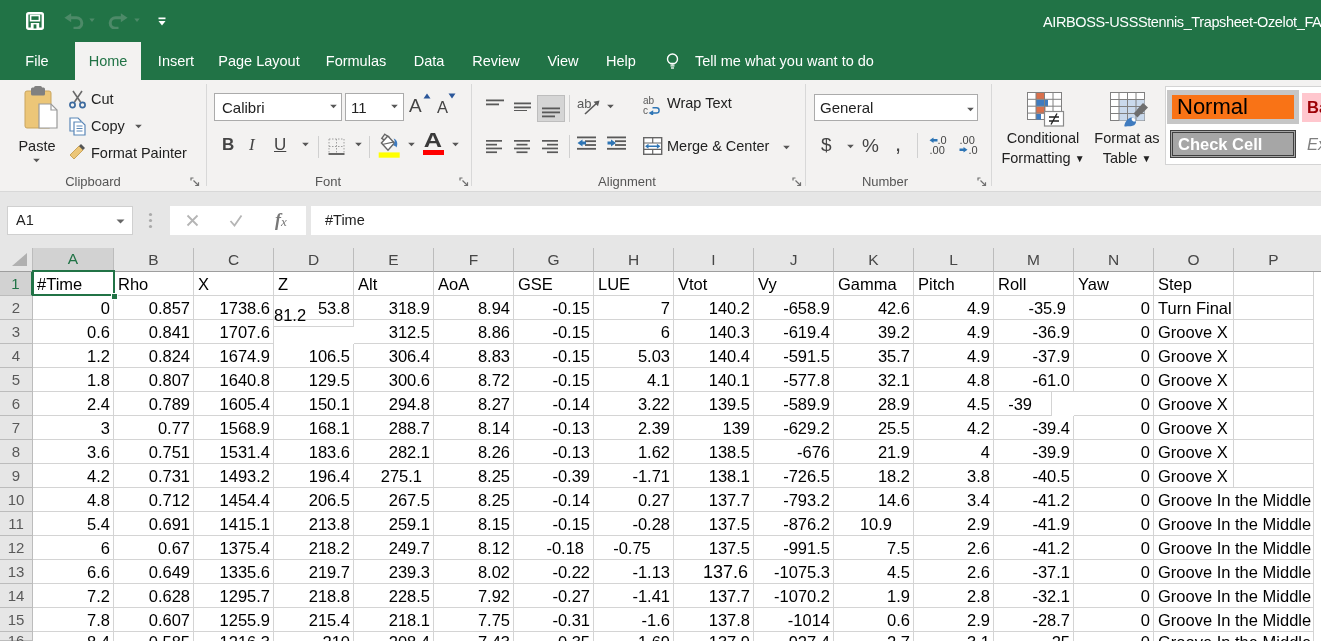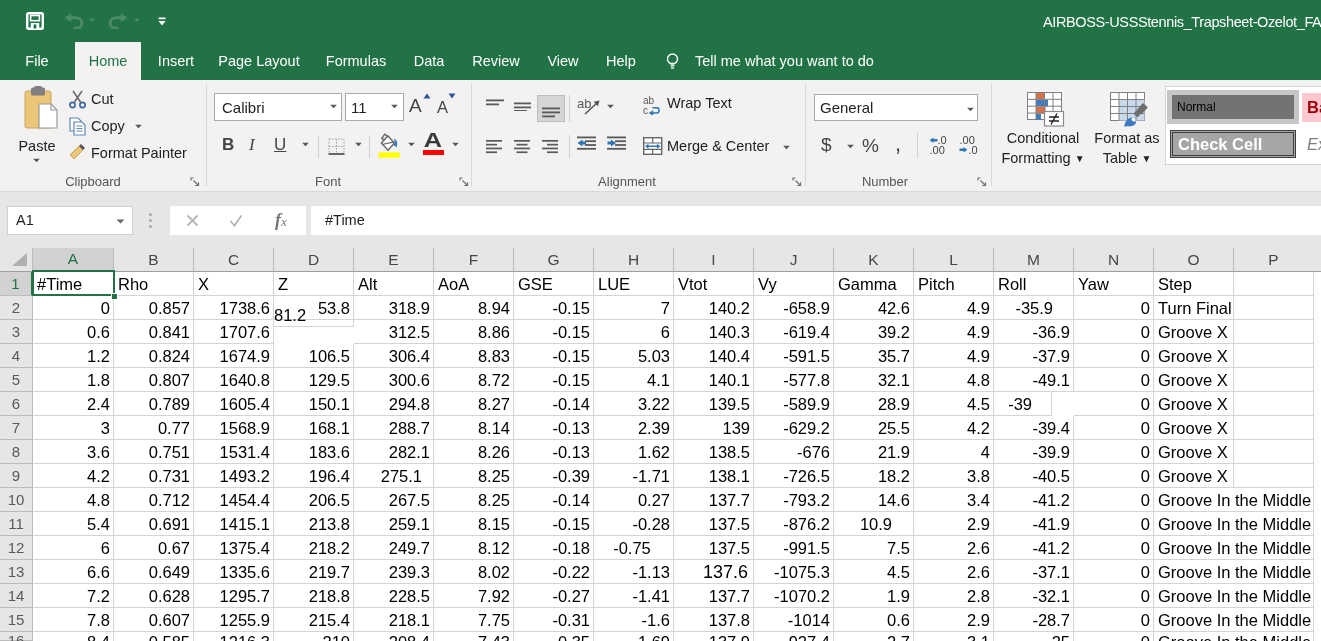--- a/index.html
+++ b/index.html
@@ -261,21 +261,21 @@
 <path d="M0.5 7.5 h34 M0.5 14.5 h34 M0.5 21.5 h34 M9 0.5 v28 M17.5 0.5 v28 M26 0.5 v28" stroke="#808080" stroke-width="1" fill="none"></path>
 <polygon points="27,17.5 33,11 38,15.5 31,22.5" fill="#6e6e6e"></polygon>
 <polygon points="23.5,21.5 27.5,17.5 31.5,21 27.5,25.5" fill="#6e6e6e"></polygon>
 <path d="M15 34.5 c-2 0.5 1 -8 6 -9 a5 5 0 0 1 5 5 c-1 5 -9 3.5 -11 4 z" fill="#3f7bbf"></path>
 <path d="M22 25.8 a3.5 3.5 0 0 1 3.5 3.5 c-2 1 -5 -1 -3.5 -3.5 z" fill="#fff"></path>
 </svg>
 <div class="t" style="left:1077px;top:131px;width:100px;height:15px;text-align:center;font-size:14.5px;color:#222;line-height:15px;">Format as</div>
 <div class="t" style="left:1077px;top:151px;width:100px;height:15px;text-align:center;font-size:14.5px;color:#222;line-height:15px;">Table <span style="font-size:10px;vertical-align:1px;">▼</span></div>
 <div style="left:1165px;top:86px;width:156px;height:79px;background:#fff;border:1px solid #d4d4d4;border-right:none;"></div>
 <div style="left:1167px;top:90px;width:132px;height:34px;background:#c6c6c6;"></div>
-<div style="left:1172px;top:95px;width:122px;height:24px;background:#737373;line-height:24px;padding-left:5px;font-size:12px;color:#000;">Normal</div>
+<div style="left:1172px;top:95px;width:122px;height:24px;background:#f97316;line-height:24px;padding-left:5px;font-size:22px;color:#000;">Normal</div>
 <div style="left:1302px;top:93px;width:19px;height:29px;background:#ffc7ce;"></div>
 <div class="t" style="left:1307px;top:93px;width:14px;height:29px;font-size:16.5px;font-weight:bold;color:#9c0006;line-height:29px;overflow:hidden;">Ba</div>
 <div style="left:1170px;top:130px;width:126px;height:28px;background:#a6a6a6;border:1px solid #3f3f3f;"></div>
 <div style="left:1172px;top:132px;width:122px;height:24px;background:#a6a6a6;border:1px solid #3f3f3f;"></div>
 <div class="t" style="left:1178px;top:132px;width:116px;height:24px;font-size:16.5px;font-weight:bold;color:#fff;line-height:24px;">Check Cell</div>
 <div class="t" style="left:1307px;top:132px;width:14px;height:24px;font-size:16.5px;font-style:italic;color:#7f7f7f;line-height:24px;overflow:hidden;">Ex</div>
 <div style="left:0;top:192px;width:1321px;height:56px;background:#e6e6e6;"></div>
 <div style="left:7px;top:206px;width:126px;height:29px;background:#fff;border:1px solid #d0d0d0;"></div>
 <div class="t" style="left:16px;top:212px;width:60px;height:17px;font-size:14.5px;color:#222;line-height:17px;">A1</div>
 <svg style="position:absolute;left:116px;top:219px" width="9" height="5" viewBox="0 0 9 5">
@@ -355,21 +355,21 @@
 <div class="t" style="left:194px;top:296px;width:80px;height:24px;border-right:1px solid #d4d4d4;border-bottom:1px solid #d4d4d4;padding-right:3px;text-align:right;font-size:16.5px;color:#000;line-height:25px;">1738.6</div>
 <div class="t" style="left:274px;top:296px;width:80px;height:24px;border-right:1px solid #d4d4d4;border-bottom:1px solid #d4d4d4;padding-right:3px;text-align:right;font-size:16.5px;color:#000;line-height:25px;">53.8</div>
 <div class="t" style="left:354px;top:296px;width:80px;height:24px;border-right:1px solid #d4d4d4;border-bottom:1px solid #d4d4d4;padding-right:3px;text-align:right;font-size:16.5px;color:#000;line-height:25px;">318.9</div>
 <div class="t" style="left:434px;top:296px;width:80px;height:24px;border-right:1px solid #d4d4d4;border-bottom:1px solid #d4d4d4;padding-right:3px;text-align:right;font-size:16.5px;color:#000;line-height:25px;">8.94</div>
 <div class="t" style="left:514px;top:296px;width:80px;height:24px;border-right:1px solid #d4d4d4;border-bottom:1px solid #d4d4d4;padding-right:3px;text-align:right;font-size:16.5px;color:#000;line-height:25px;">-0.15</div>
 <div class="t" style="left:594px;top:296px;width:80px;height:24px;border-right:1px solid #d4d4d4;border-bottom:1px solid #d4d4d4;padding-right:3px;text-align:right;font-size:16.5px;color:#000;line-height:25px;">7</div>
 <div class="t" style="left:674px;top:296px;width:80px;height:24px;border-right:1px solid #d4d4d4;border-bottom:1px solid #d4d4d4;padding-right:3px;text-align:right;font-size:16.5px;color:#000;line-height:25px;">140.2</div>
 <div class="t" style="left:754px;top:296px;width:80px;height:24px;border-right:1px solid #d4d4d4;border-bottom:1px solid #d4d4d4;padding-right:3px;text-align:right;font-size:16.5px;color:#000;line-height:25px;">-658.9</div>
 <div class="t" style="left:834px;top:296px;width:80px;height:24px;border-right:1px solid #d4d4d4;border-bottom:1px solid #d4d4d4;padding-right:3px;text-align:right;font-size:16.5px;color:#000;line-height:25px;">42.6</div>
 <div class="t" style="left:914px;top:296px;width:80px;height:24px;border-right:1px solid #d4d4d4;border-bottom:1px solid #d4d4d4;padding-right:3px;text-align:right;font-size:16.5px;color:#000;line-height:25px;">4.9</div>
-<div class="t" style="left:994px;top:296px;width:80px;height:24px;border-right:1px solid #d4d4d4;border-bottom:1px solid #d4d4d4;padding-right:20px;text-align:right;font-size:16.5px;color:#000;line-height:25px;">-35.9</div>
+<div class="t" style="left:994px;top:296px;width:80px;height:24px;border-right:1px solid #d4d4d4;border-bottom:1px solid #d4d4d4;padding-right:7px;text-align:right;font-size:16.5px;color:#000;line-height:25px;">-35.9</div>
 <div class="t" style="left:1074px;top:296px;width:80px;height:24px;border-right:1px solid #d4d4d4;border-bottom:1px solid #d4d4d4;padding-right:3px;text-align:right;font-size:16.5px;color:#000;line-height:25px;">0</div>
 <div class="t" style="left:1154px;top:296px;width:80px;height:24px;border-right:1px solid #d4d4d4;border-bottom:1px solid #d4d4d4;padding-left:4px;text-align:left;font-size:16.5px;color:#000;line-height:25px;background:#fff;">Turn Final</div>
 <div style="left:1234px;top:296px;width:80px;height:24px;border-right:1px solid #d4d4d4;border-bottom:1px solid #d4d4d4;"></div>
 <div class="t" style="left:33px;top:320px;width:81px;height:24px;border-right:1px solid #d4d4d4;border-bottom:1px solid #d4d4d4;padding-right:3px;text-align:right;font-size:16.5px;color:#000;line-height:25px;">0.6</div>
 <div class="t" style="left:114px;top:320px;width:80px;height:24px;border-right:1px solid #d4d4d4;border-bottom:1px solid #d4d4d4;padding-right:3px;text-align:right;font-size:16.5px;color:#000;line-height:25px;">0.841</div>
 <div class="t" style="left:194px;top:320px;width:80px;height:24px;border-right:1px solid #d4d4d4;border-bottom:1px solid #d4d4d4;padding-right:3px;text-align:right;font-size:16.5px;color:#000;line-height:25px;">1707.6</div>
 <div class="t" style="left:274px;top:303px;width:80px;height:24px;border-right:1px solid #d4d4d4;border-bottom:1px solid #d4d4d4;padding-right:1px;text-align:left;font-size:16.5px;color:#000;line-height:25px;">81.2</div>
 <div class="t" style="left:354px;top:320px;width:80px;height:24px;border-right:1px solid #d4d4d4;border-bottom:1px solid #d4d4d4;padding-right:3px;text-align:right;font-size:16.5px;color:#000;line-height:25px;">312.5</div>
 <div class="t" style="left:434px;top:320px;width:80px;height:24px;border-right:1px solid #d4d4d4;border-bottom:1px solid #d4d4d4;padding-right:3px;text-align:right;font-size:16.5px;color:#000;line-height:25px;">8.86</div>
 <div class="t" style="left:514px;top:320px;width:80px;height:24px;border-right:1px solid #d4d4d4;border-bottom:1px solid #d4d4d4;padding-right:3px;text-align:right;font-size:16.5px;color:#000;line-height:25px;">-0.15</div>
@@ -403,21 +403,21 @@
 <div class="t" style="left:194px;top:368px;width:80px;height:24px;border-right:1px solid #d4d4d4;border-bottom:1px solid #d4d4d4;padding-right:3px;text-align:right;font-size:16.5px;color:#000;line-height:25px;">1640.8</div>
 <div class="t" style="left:274px;top:368px;width:80px;height:24px;border-right:1px solid #d4d4d4;border-bottom:1px solid #d4d4d4;padding-right:3px;text-align:right;font-size:16.5px;color:#000;line-height:25px;">129.5</div>
 <div class="t" style="left:354px;top:368px;width:80px;height:24px;border-right:1px solid #d4d4d4;border-bottom:1px solid #d4d4d4;padding-right:3px;text-align:right;font-size:16.5px;color:#000;line-height:25px;">300.6</div>
 <div class="t" style="left:434px;top:368px;width:80px;height:24px;border-right:1px solid #d4d4d4;border-bottom:1px solid #d4d4d4;padding-right:3px;text-align:right;font-size:16.5px;color:#000;line-height:25px;">8.72</div>
 <div class="t" style="left:514px;top:368px;width:80px;height:24px;border-right:1px solid #d4d4d4;border-bottom:1px solid #d4d4d4;padding-right:3px;text-align:right;font-size:16.5px;color:#000;line-height:25px;">-0.15</div>
 <div class="t" style="left:594px;top:368px;width:80px;height:24px;border-right:1px solid #d4d4d4;border-bottom:1px solid #d4d4d4;padding-right:3px;text-align:right;font-size:16.5px;color:#000;line-height:25px;">4.1</div>
 <div class="t" style="left:674px;top:368px;width:80px;height:24px;border-right:1px solid #d4d4d4;border-bottom:1px solid #d4d4d4;padding-right:3px;text-align:right;font-size:16.5px;color:#000;line-height:25px;">140.1</div>
 <div class="t" style="left:754px;top:368px;width:80px;height:24px;border-right:1px solid #d4d4d4;border-bottom:1px solid #d4d4d4;padding-right:3px;text-align:right;font-size:16.5px;color:#000;line-height:25px;">-577.8</div>
 <div class="t" style="left:834px;top:368px;width:80px;height:24px;border-right:1px solid #d4d4d4;border-bottom:1px solid #d4d4d4;padding-right:3px;text-align:right;font-size:16.5px;color:#000;line-height:25px;">32.1</div>
 <div class="t" style="left:914px;top:368px;width:80px;height:24px;border-right:1px solid #d4d4d4;border-bottom:1px solid #d4d4d4;padding-right:3px;text-align:right;font-size:16.5px;color:#000;line-height:25px;">4.8</div>
-<div class="t" style="left:994px;top:368px;width:80px;height:24px;border-right:1px solid #d4d4d4;border-bottom:1px solid #d4d4d4;padding-right:3px;text-align:right;font-size:16.5px;color:#000;line-height:25px;">-49.1</div>
+<div class="t" style="left:994px;top:368px;width:80px;height:24px;border-right:1px solid #d4d4d4;border-bottom:1px solid #d4d4d4;padding-right:3px;text-align:right;font-size:16.5px;color:#000;line-height:25px;">-61.0</div>
 <div class="t" style="left:1074px;top:368px;width:80px;height:24px;border-right:1px solid #d4d4d4;border-bottom:1px solid #d4d4d4;padding-right:3px;text-align:right;font-size:16.5px;color:#000;line-height:25px;">0</div>
 <div class="t" style="left:1154px;top:368px;width:80px;height:24px;border-right:1px solid #d4d4d4;border-bottom:1px solid #d4d4d4;padding-left:4px;text-align:left;font-size:16.5px;color:#000;line-height:25px;background:#fff;">Groove X</div>
 <div style="left:1234px;top:368px;width:80px;height:24px;border-right:1px solid #d4d4d4;border-bottom:1px solid #d4d4d4;"></div>
 <div class="t" style="left:33px;top:392px;width:81px;height:24px;border-right:1px solid #d4d4d4;border-bottom:1px solid #d4d4d4;padding-right:3px;text-align:right;font-size:16.5px;color:#000;line-height:25px;">2.4</div>
 <div class="t" style="left:114px;top:392px;width:80px;height:24px;border-right:1px solid #d4d4d4;border-bottom:1px solid #d4d4d4;padding-right:3px;text-align:right;font-size:16.5px;color:#000;line-height:25px;">0.789</div>
 <div class="t" style="left:194px;top:392px;width:80px;height:24px;border-right:1px solid #d4d4d4;border-bottom:1px solid #d4d4d4;padding-right:3px;text-align:right;font-size:16.5px;color:#000;line-height:25px;">1605.4</div>
 <div class="t" style="left:274px;top:392px;width:80px;height:24px;border-right:1px solid #d4d4d4;border-bottom:1px solid #d4d4d4;padding-right:3px;text-align:right;font-size:16.5px;color:#000;line-height:25px;">150.1</div>
 <div class="t" style="left:354px;top:392px;width:80px;height:24px;border-right:1px solid #d4d4d4;border-bottom:1px solid #d4d4d4;padding-right:3px;text-align:right;font-size:16.5px;color:#000;line-height:25px;">294.8</div>
 <div class="t" style="left:434px;top:392px;width:80px;height:24px;border-right:1px solid #d4d4d4;border-bottom:1px solid #d4d4d4;padding-right:3px;text-align:right;font-size:16.5px;color:#000;line-height:25px;">8.27</div>
 <div class="t" style="left:514px;top:392px;width:80px;height:24px;border-right:1px solid #d4d4d4;border-bottom:1px solid #d4d4d4;padding-right:3px;text-align:right;font-size:16.5px;color:#000;line-height:25px;">-0.14</div>
@@ -509,21 +509,21 @@
 <div class="t" style="left:994px;top:512px;width:80px;height:24px;border-right:1px solid #d4d4d4;border-bottom:1px solid #d4d4d4;padding-right:3px;text-align:right;font-size:16.5px;color:#000;line-height:25px;">-41.9</div>
 <div class="t" style="left:1074px;top:512px;width:80px;height:24px;border-right:1px solid #d4d4d4;border-bottom:1px solid #d4d4d4;padding-right:3px;text-align:right;font-size:16.5px;color:#000;line-height:25px;">0</div>
 <div class="t" style="left:1154px;top:512px;width:160px;height:24px;border-bottom:1px solid #d4d4d4;padding-left:4px;text-align:left;font-size:16.5px;color:#000;line-height:25px;background:#fff;">Groove In the Middle</div>
 <div style="left:1313px;top:512px;width:1px;height:24px;background:#d4d4d4;"></div>
 <div class="t" style="left:33px;top:536px;width:81px;height:24px;border-right:1px solid #d4d4d4;border-bottom:1px solid #d4d4d4;padding-right:3px;text-align:right;font-size:16.5px;color:#000;line-height:25px;">6</div>
 <div class="t" style="left:114px;top:536px;width:80px;height:24px;border-right:1px solid #d4d4d4;border-bottom:1px solid #d4d4d4;padding-right:3px;text-align:right;font-size:16.5px;color:#000;line-height:25px;">0.67</div>
 <div class="t" style="left:194px;top:536px;width:80px;height:24px;border-right:1px solid #d4d4d4;border-bottom:1px solid #d4d4d4;padding-right:3px;text-align:right;font-size:16.5px;color:#000;line-height:25px;">1375.4</div>
 <div class="t" style="left:274px;top:536px;width:80px;height:24px;border-right:1px solid #d4d4d4;border-bottom:1px solid #d4d4d4;padding-right:3px;text-align:right;font-size:16.5px;color:#000;line-height:25px;">218.2</div>
 <div class="t" style="left:354px;top:536px;width:80px;height:24px;border-right:1px solid #d4d4d4;border-bottom:1px solid #d4d4d4;padding-right:3px;text-align:right;font-size:16.5px;color:#000;line-height:25px;">249.7</div>
 <div class="t" style="left:434px;top:536px;width:80px;height:24px;border-right:1px solid #d4d4d4;border-bottom:1px solid #d4d4d4;padding-right:3px;text-align:right;font-size:16.5px;color:#000;line-height:25px;">8.12</div>
-<div class="t" style="left:514px;top:536px;width:80px;height:24px;border-right:1px solid #d4d4d4;border-bottom:1px solid #d4d4d4;padding-right:3px;text-align:right;font-size:16.5px;color:#000;line-height:25px;">-0.18</div>
+<div class="t" style="left:514px;top:536px;width:80px;height:24px;border-right:1px solid #d4d4d4;border-bottom:1px solid #d4d4d4;padding-right:9px;text-align:right;font-size:16.5px;color:#000;line-height:25px;">-0.18</div>
 <div class="t" style="left:594px;top:536px;width:80px;height:24px;border-right:1px solid #d4d4d4;border-bottom:1px solid #d4d4d4;padding-right:3px;text-align:center;font-size:16.5px;color:#000;line-height:25px;">-0.75</div>
 <div class="t" style="left:674px;top:536px;width:80px;height:24px;border-right:1px solid #d4d4d4;border-bottom:1px solid #d4d4d4;padding-right:3px;text-align:right;font-size:16.5px;color:#000;line-height:25px;">137.5</div>
 <div class="t" style="left:754px;top:536px;width:80px;height:24px;border-right:1px solid #d4d4d4;border-bottom:1px solid #d4d4d4;padding-right:3px;text-align:right;font-size:16.5px;color:#000;line-height:25px;">-991.5</div>
 <div class="t" style="left:834px;top:536px;width:80px;height:24px;border-right:1px solid #d4d4d4;border-bottom:1px solid #d4d4d4;padding-right:3px;text-align:right;font-size:16.5px;color:#000;line-height:25px;">7.5</div>
 <div class="t" style="left:914px;top:536px;width:80px;height:24px;border-right:1px solid #d4d4d4;border-bottom:1px solid #d4d4d4;padding-right:3px;text-align:right;font-size:16.5px;color:#000;line-height:25px;">2.6</div>
 <div class="t" style="left:994px;top:536px;width:80px;height:24px;border-right:1px solid #d4d4d4;border-bottom:1px solid #d4d4d4;padding-right:3px;text-align:right;font-size:16.5px;color:#000;line-height:25px;">-41.2</div>
 <div class="t" style="left:1074px;top:536px;width:80px;height:24px;border-right:1px solid #d4d4d4;border-bottom:1px solid #d4d4d4;padding-right:3px;text-align:right;font-size:16.5px;color:#000;line-height:25px;">0</div>
 <div class="t" style="left:1154px;top:536px;width:160px;height:24px;border-bottom:1px solid #d4d4d4;padding-left:4px;text-align:left;font-size:16.5px;color:#000;line-height:25px;background:#fff;">Groove In the Middle</div>
 <div style="left:1313px;top:536px;width:1px;height:24px;background:#d4d4d4;"></div>
 <div class="t" style="left:33px;top:560px;width:81px;height:24px;border-right:1px solid #d4d4d4;border-bottom:1px solid #d4d4d4;padding-right:3px;text-align:right;font-size:16.5px;color:#000;line-height:25px;">6.6</div>

